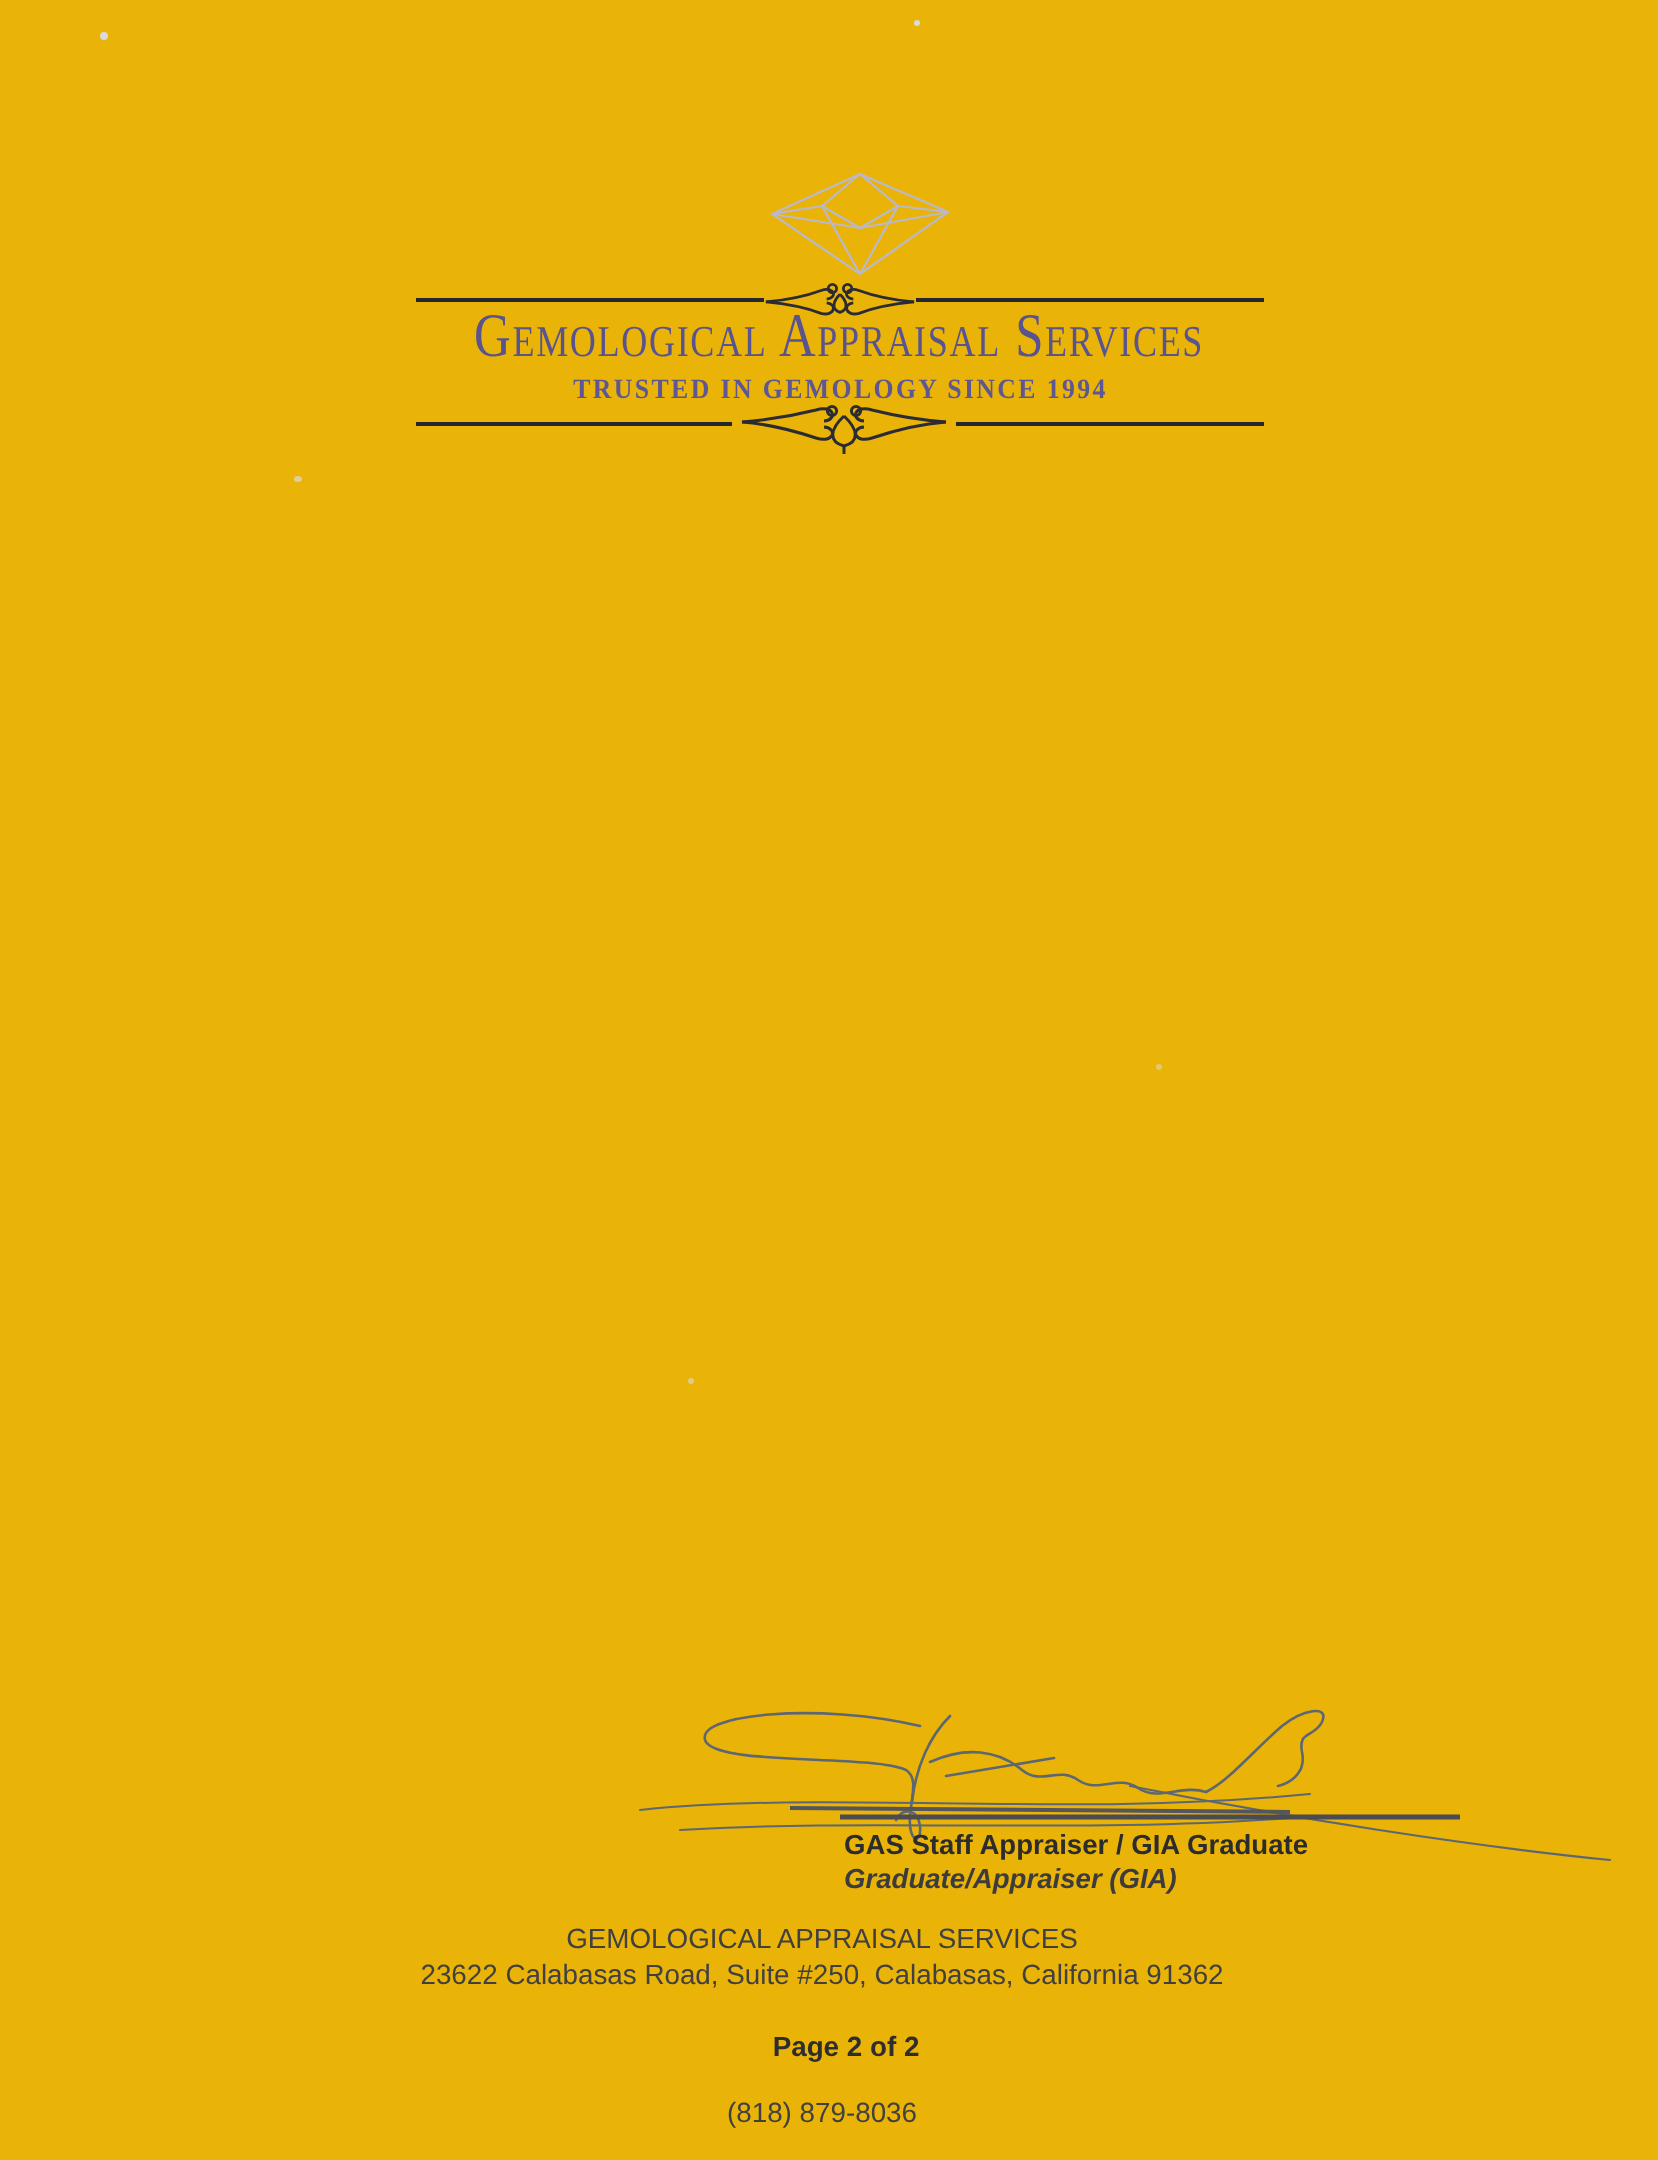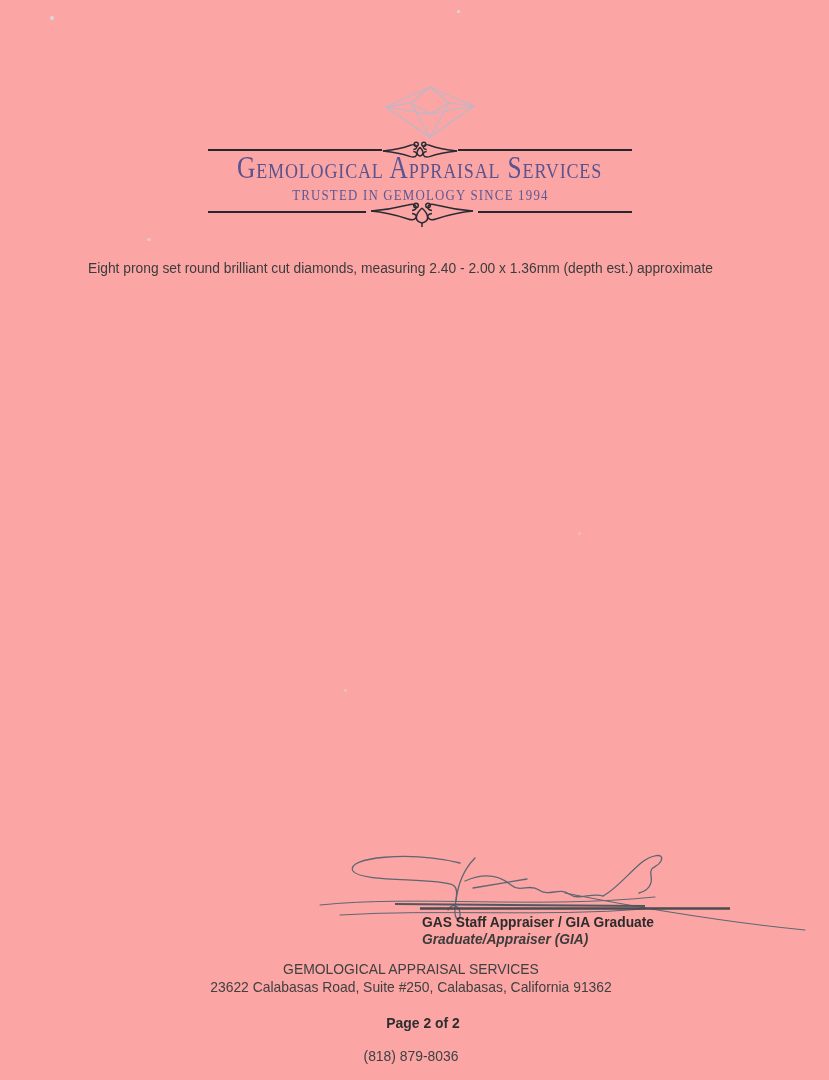--- a/index.html
+++ b/index.html
@@ -1,21 +1,21 @@
 <!DOCTYPE html>
 <html><head>
 <meta charset="utf-8">
 <style>
   * { margin: 0; padding: 0; box-sizing: border-box; }
   html, body { background: #ffffff; }
   .page {
     position: relative;
     width: 829px;
     height: 1080px;
-    background: #fca5a5;
+    background: #eab308;
     overflow: hidden;
     font-family: "Liberation Sans", sans-serif;
     color: #3e3e3e;
   }
 
   
   .diamond-svg { position: absolute; left: 380px; top: 86px; width: 100px; height: 52px; }
   .rule { position: absolute; height: 2.4px; background: #26262e; }
   .rule-top-left    { left: 208px; top: 149px; width: 174px; }
   .rule-top-right   { left: 458px; top: 149px; width: 174px; }
@@ -33,21 +33,21 @@
     font-family: "Liberation Serif", serif;
     font-variant: small-caps;
     font-size: 31px;
     letter-spacing: 1px;
     color: #59538f;
     transform: scaleX(0.82);
     transform-origin: center;
   }
   .logo-tagline-wrap {
     position: absolute; left: 188px; top: 186px; width: 464px;
-    text-align: center; white-space: nowrap;
+    text-align: center; white-space: nowrap; font-weight: bold;
   }
   .logo-tagline {
     display: inline-block;
     font-family: "Liberation Serif", serif;
     font-size: 14px;
     letter-spacing: 1.3px;
     color: #5d5794;
     transform: scaleX(0.92);
     transform-origin: center;
   }
@@ -140,21 +140,20 @@
     <path d="M52,8 C44.5,15 44.5,21 52,23 C59.5,21 59.5,15 52,8"></path>
     <path d="M52,23 L52,27"></path>
     <path d="M1,11 C14,12 26,15 38,19 C47,22 49,14 42,13.5"></path>
     <path d="M1,11 C14,10 26,8 38,5 C47,2 49,10 42,10.5"></path>
     <path d="M103,11 C90,12 78,15 66,19 C57,22 55,14 62,13.5"></path>
     <path d="M103,11 C90,10 78,8 66,5 C57,2 55,10 62,10.5"></path>
   </svg>
   <div class="rule rule-bot-right"></div>
 
   <div class="description">
-    <div>Eight prong set round brilliant cut diamonds, measuring 2.40 - 2.00 x 1.36mm (depth est.) approximate</div>
   </div>
 
 
 
   <svg class="signature-svg" viewBox="0 0 505 115" fill="none">
     <g stroke="#5d6772" stroke-width="1.3" stroke-linecap="round">
       <path d="M145,30 C95,18 30,24 38,38 C46,50 120,44 138,52 C144,56 141,64 140,75 C139,88 146,90 145,80 C144,72 137,70 133,77"></path>
       <path d="M160,25 C150,35 143,50 141,68"></path>
       <path d="M150,48 C168,40 184,42 196,52 C206,60 214,50 224,57 C234,64 244,54 254,61 C264,68 276,59 288,63"></path>
       <path d="M158,55 L212,46"></path>

